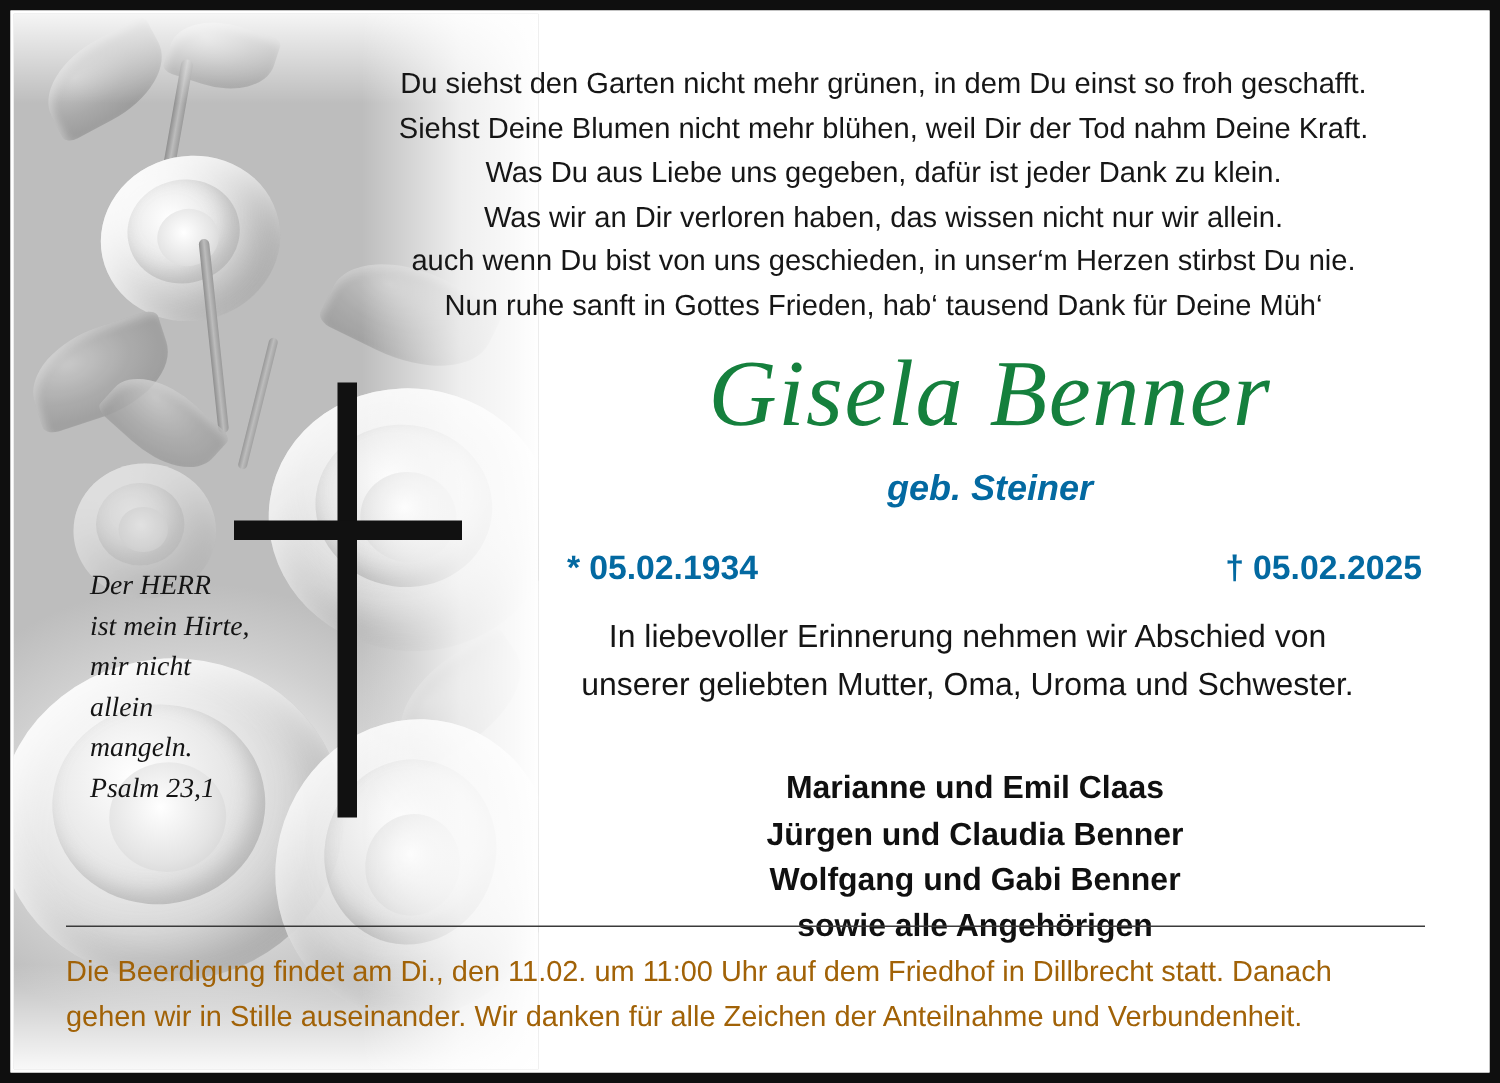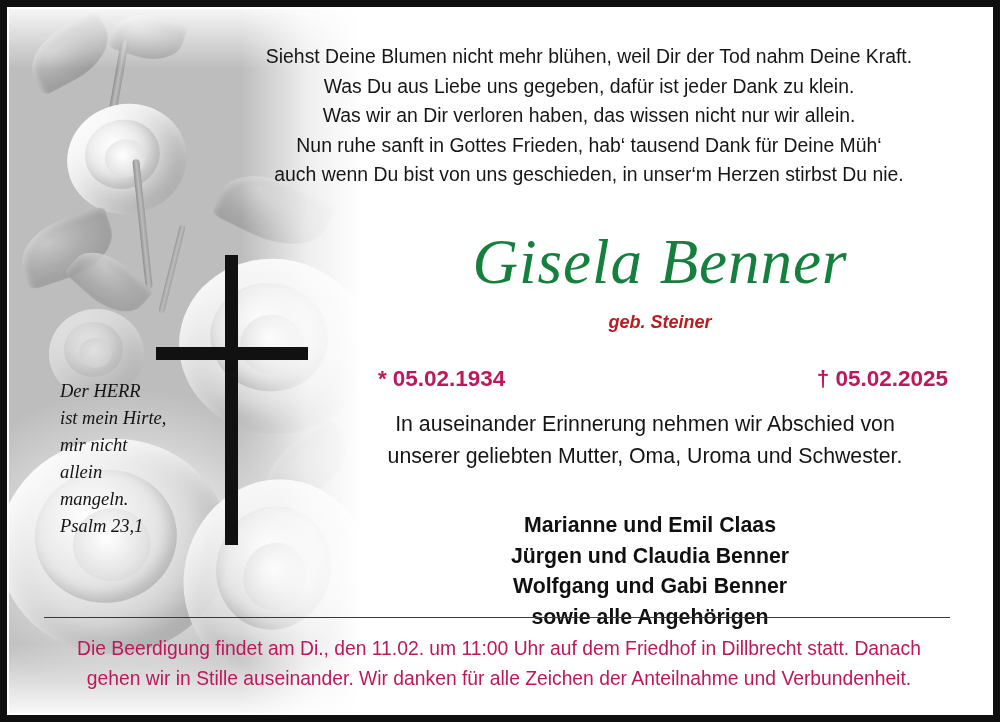--- a/index.html
+++ b/index.html
@@ -199,36 +199,36 @@
     letter-spacing: 1px;
     color: #15803d;
   }
   .maiden {
     position: absolute;
     left: 360px;
     top: 312px;
     width: 600px;
     text-align: center;
     z-index: 10;
-    font-size: 18px;
+    font-size: 24px;
     font-weight: 700;
     font-style: italic;
-    color: #b91c1c;
+    color: #0369a1;
   }
   .dates {
     position: absolute;
     left: 378px;
     top: 366px;
     width: 570px;
     z-index: 10;
     display: flex;
     justify-content: space-between;
     font-size: 22.5px;
     font-weight: 700;
-    color: #be185d;
+    color: #0369a1;
   }
   .dates .birth, .dates .death { white-space: nowrap; }
   .dates .sym { margin-right: 6px; }
 
   .memoriam {
     position: absolute;
     left: 330px;
     top: 408px;
     width: 630px;
     text-align: center;
@@ -261,25 +261,24 @@
     height: 1px;
     background: #3a3a3a;
     z-index: 12;
   }
 
   .footer {
     position: absolute;
     left: 44px;
     top: 634px;
     width: 910px;
-    text-align: center;
     z-index: 12;
     font-size: 19.3px;
     line-height: 30px;
-    color: #be185d;
+    color: #a16207;
   }
   .footer div { white-space: nowrap; }
 </style>
 </head>
 <body>
 
 <div id="obituary">
 
   <div class="floral">
     <div class="base"></div>
@@ -310,41 +309,42 @@
   <div class="psalm">
     <div>Der HERR</div>
     <div>ist mein Hirte,</div>
     <div>mir nicht</div>
     <div>allein</div>
     <div>mangeln.</div>
     <div>Psalm 23,1</div>
   </div>
 
   <div class="poem">
+    <div>Du siehst den Garten nicht mehr grünen, in dem Du einst so froh geschafft.</div>
     <div>Siehst Deine Blumen nicht mehr blühen, weil Dir der Tod nahm Deine Kraft.</div>
     <div>Was Du aus Liebe uns gegeben, dafür ist jeder Dank zu klein.</div>
     <div>Was wir an Dir verloren haben, das wissen nicht nur wir allein.</div>
+    <div>auch wenn Du bist von uns geschieden, in unser‘m Herzen stirbst Du nie.</div>
     <div>Nun ruhe sanft in Gottes Frieden, hab‘ tausend Dank für Deine Müh‘</div>
-    <div>auch wenn Du bist von uns geschieden, in unser‘m Herzen stirbst Du nie.</div>
   </div>
 
   <div class="name">Gisela Benner</div>
   <div class="maiden">geb. Steiner</div>
 
   <div class="dates">
     <div class="birth">
       <span class="sym">*</span><span>05.02.1934</span>
     </div>
     <div class="death">
       <span class="sym">†</span><span>05.02.2025</span>
     </div>
   </div>
 
   <div class="memoriam">
-    <div>In auseinander Erinnerung nehmen wir Abschied von</div>
+    <div>In liebevoller Erinnerung nehmen wir Abschied von</div>
     <div>unserer geliebten Mutter, Oma, Uroma und Schwester.</div>
   </div>
 
   <div class="survivors">
     <div>Marianne und Emil Claas</div>
     <div>Jürgen und Claudia Benner</div>
     <div>Wolfgang und Gabi Benner</div>
     <div>sowie alle Angehörigen</div>
   </div>
 

